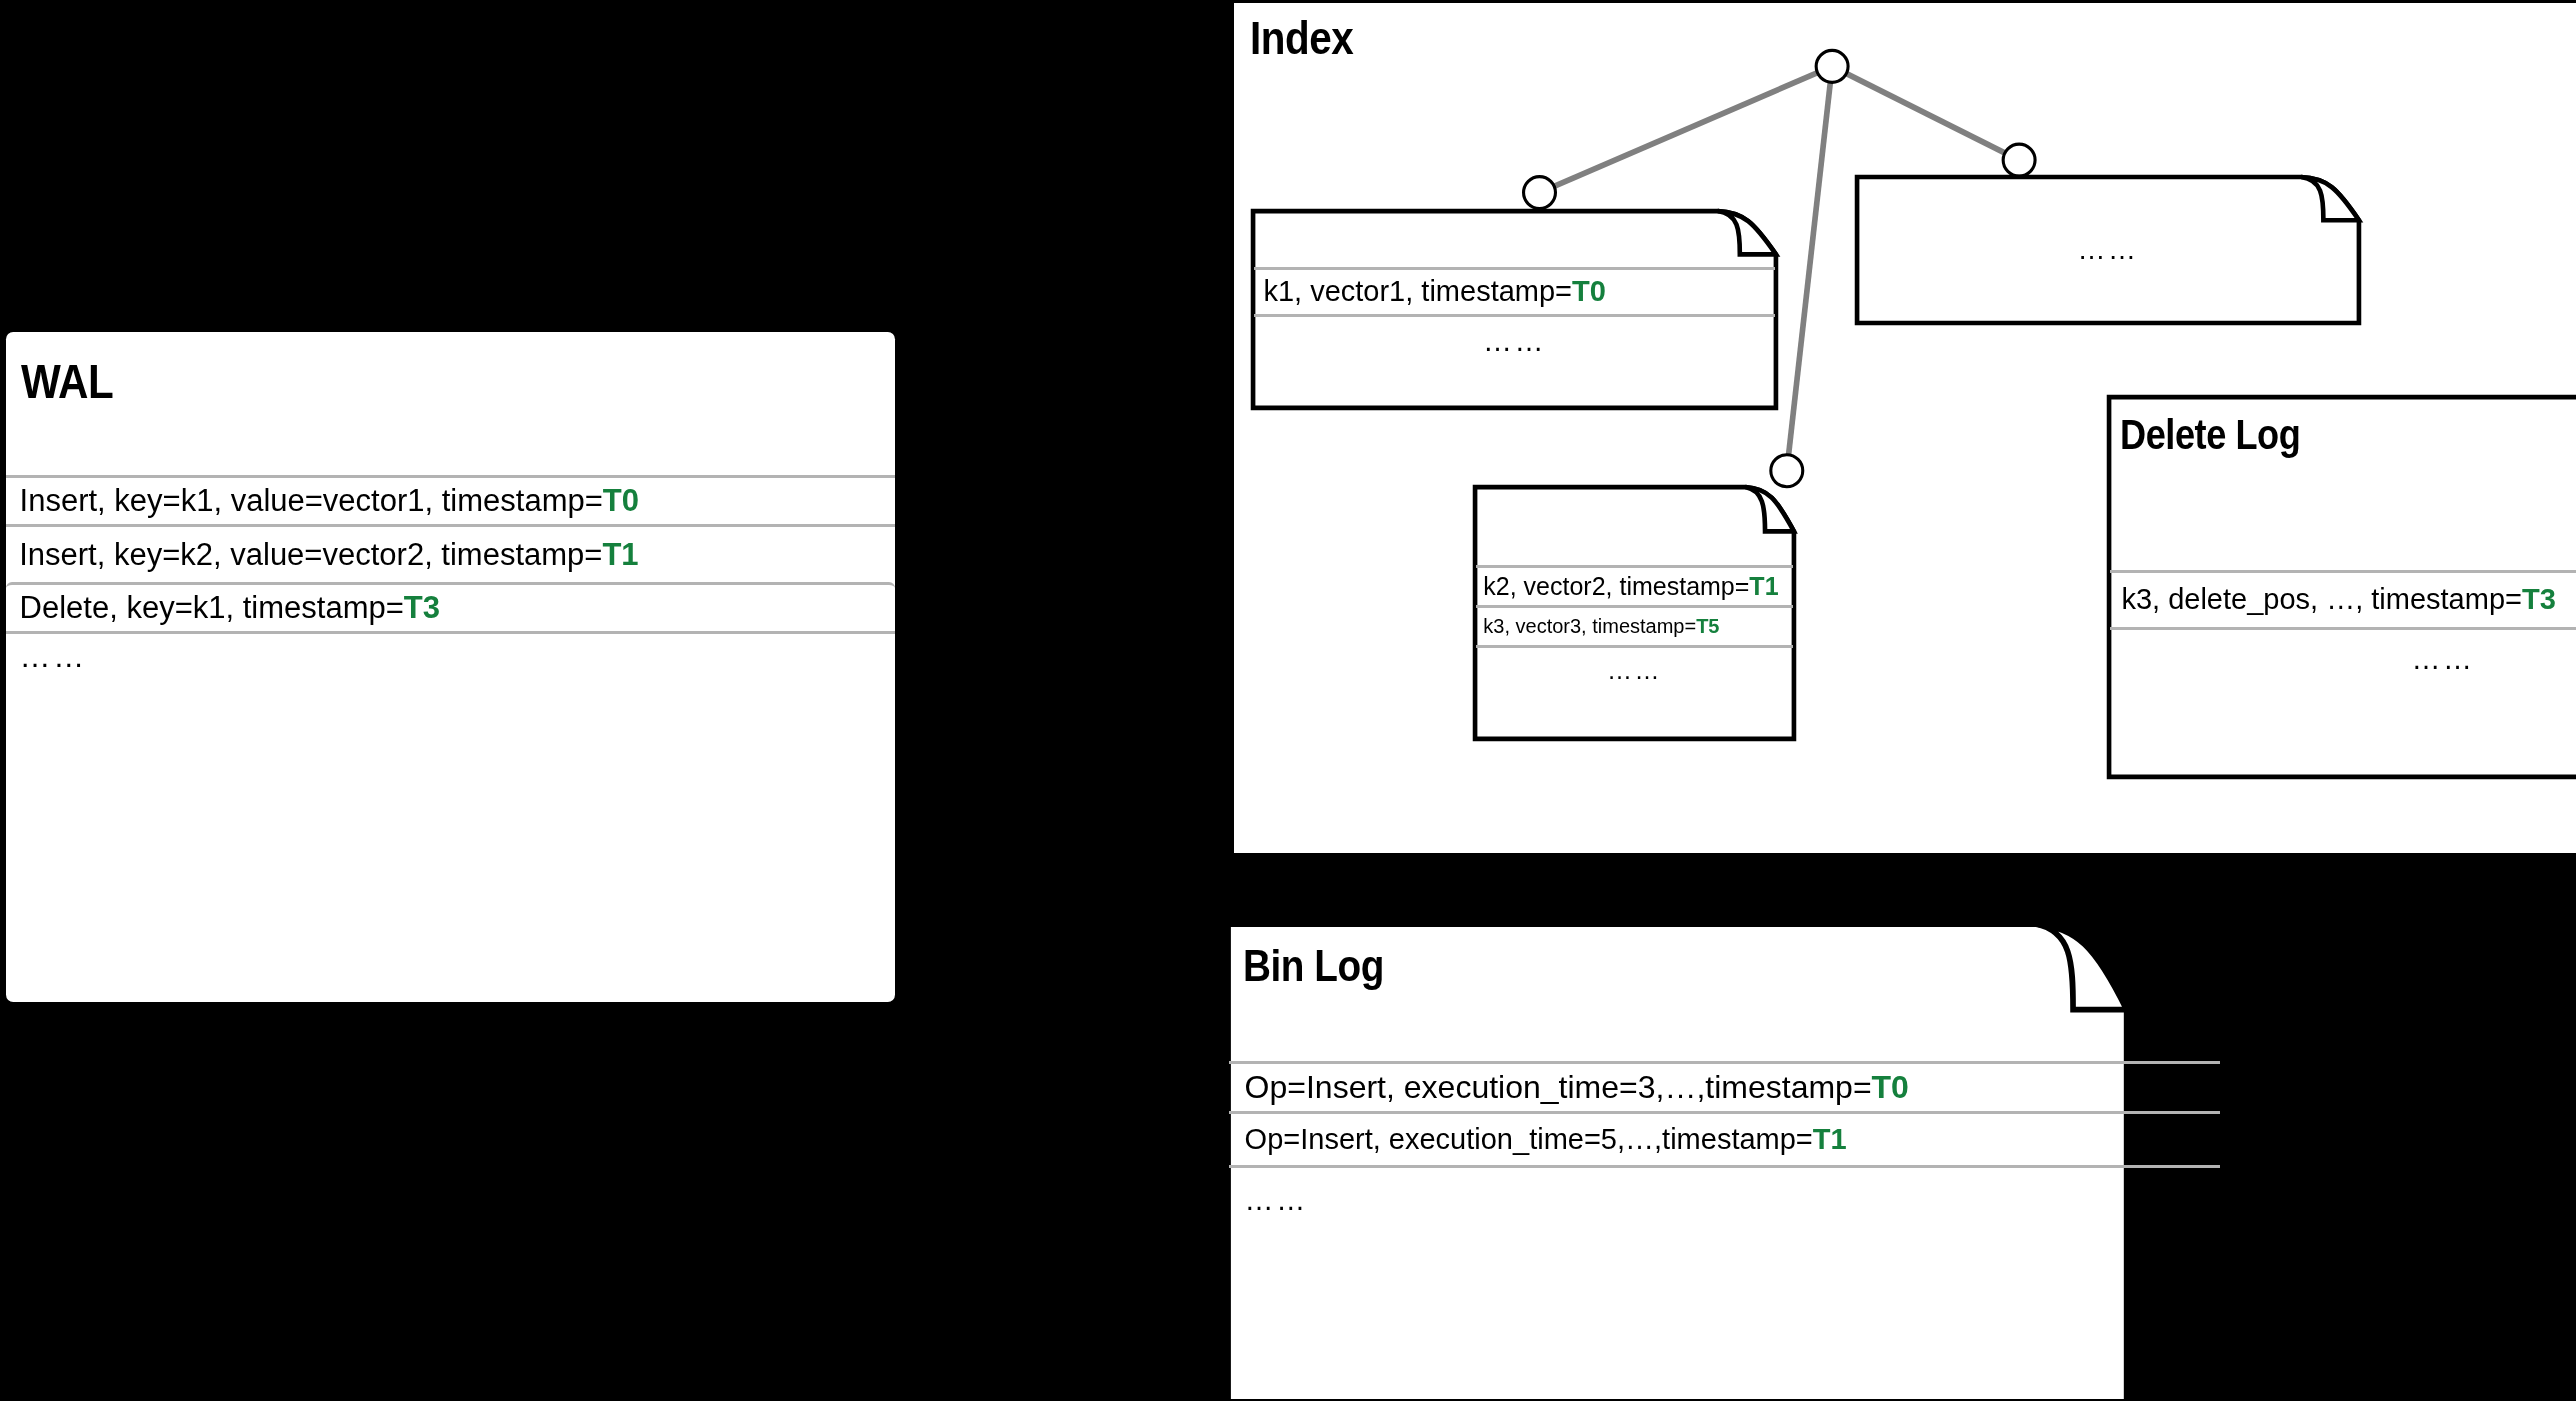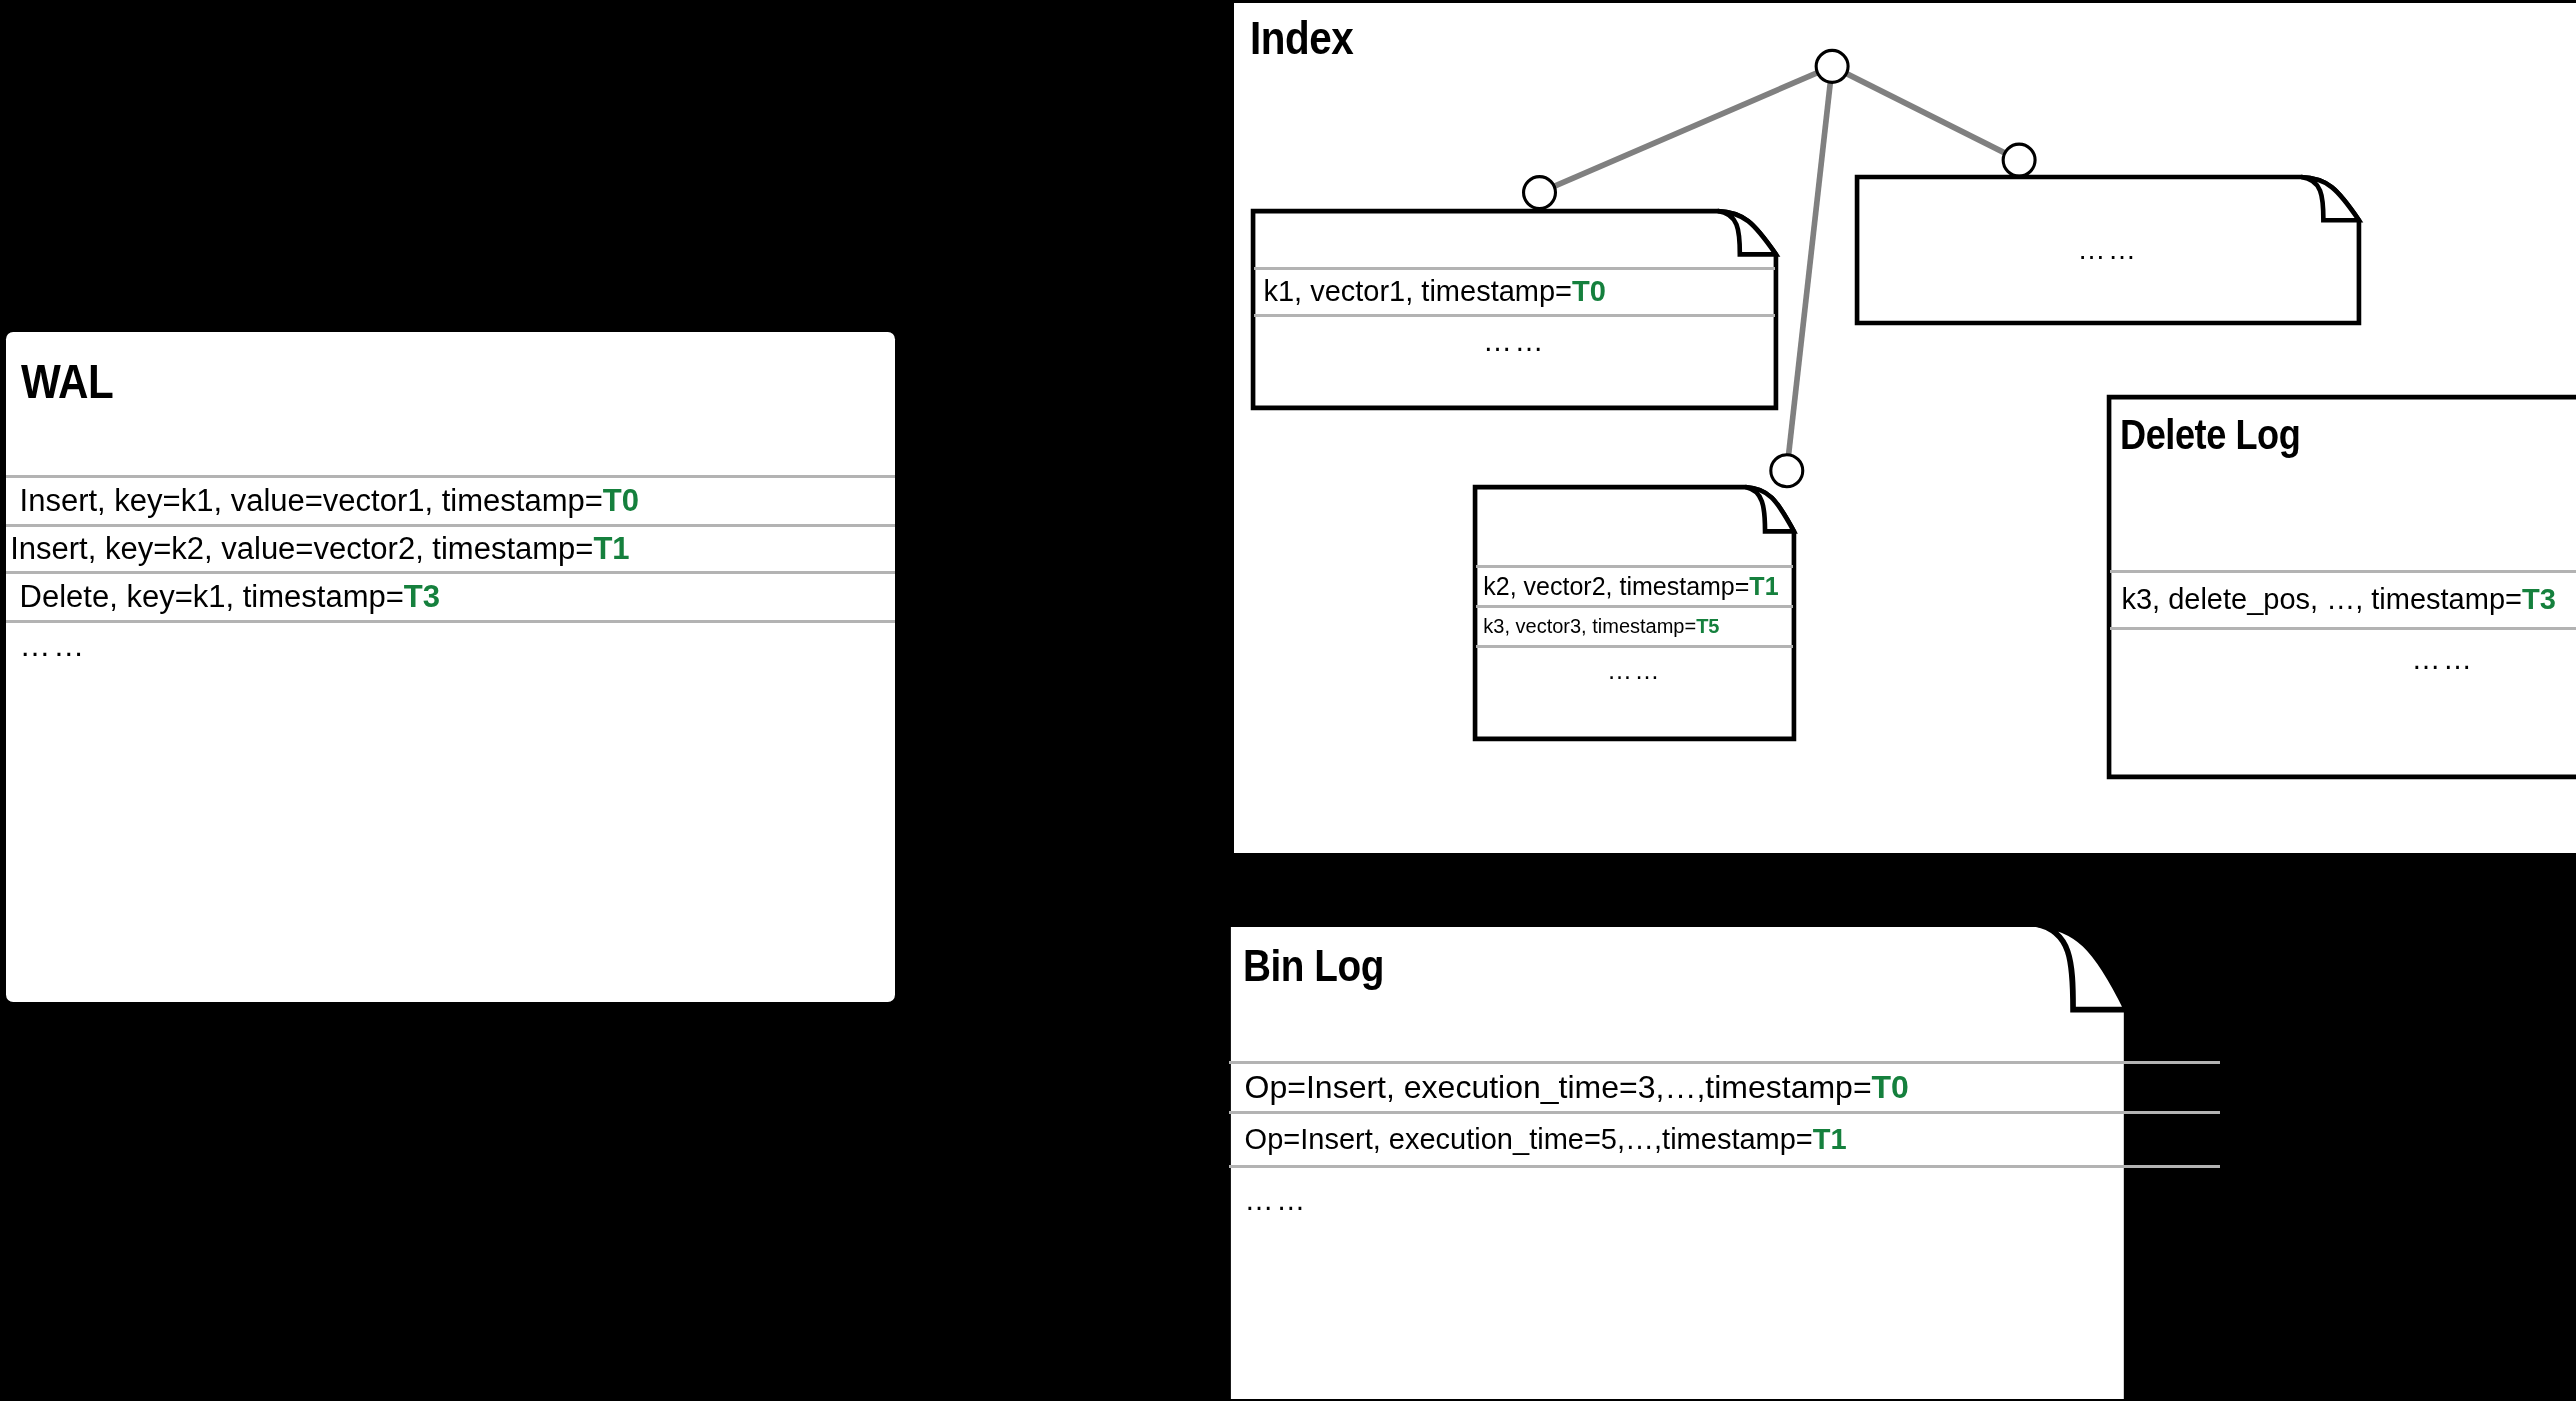--- a/index.html
+++ b/index.html
@@ -75,24 +75,24 @@
 
 <div id="stage">
 
   <div class="panel rounded" style="left:6.2px;top:332px;width:889px;height:670px;">
     <div class="title" style="left:14.4px;top:25px;font-size:49px;">WAL</div>
 
     <div class="rows" style="top:143px;">
       <div class="row" style="height: 49px; padding-left: 13.4px; font-size: 31px;">
         <span class="txt"><span>Insert, key=k1, value=vector1, timestamp=</span><span class="ts">T0</span></span>
       </div>
-      <div class="row" style="height: 47px; padding-left: 4px; font-size: 31px;">
+      <div class="row" style="height: 58px; padding-left: 13px; font-size: 31px;">
         <span class="txt"><span>Insert, key=k2, value=vector2, timestamp=</span><span class="ts">T1</span></span>
       </div>
-      <div class="row" style="height: 49px; padding-left: 13.4px; font-size: 31px;">
+      <div class="row" style="height: 49px; padding-left: 13.4px; font-size: 31px; border-radius: 6px;">
         <span class="txt"><span>Delete, key=k1, timestamp=</span><span class="ts">T3</span></span>
       </div>
       <div class="row" style="height: 49px; padding-left: 13.4px; font-size: 31px;">
         <span class="txt dots">……</span>
       </div>
     </div>
   </div>
 
   <div class="panel" style="left:1234px;top:2.6px;width:1579px;height:850px;">
 

